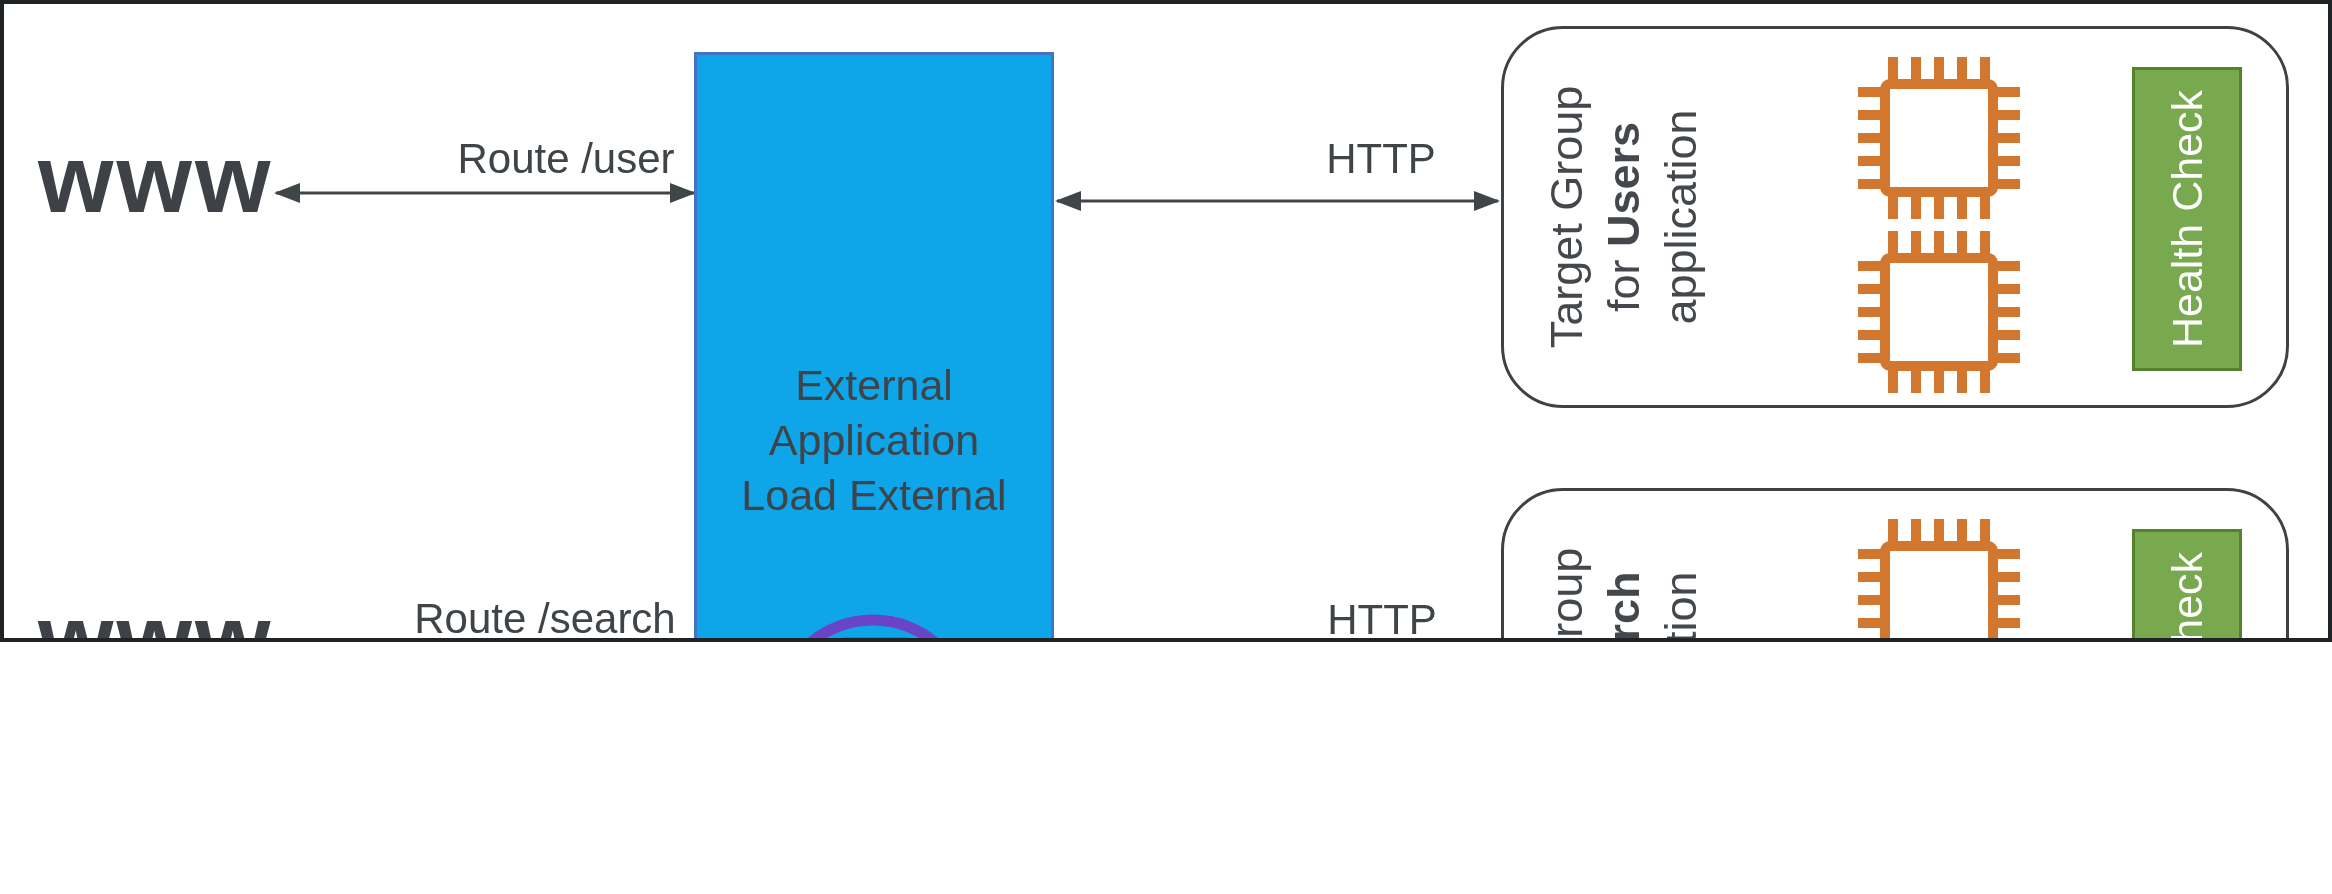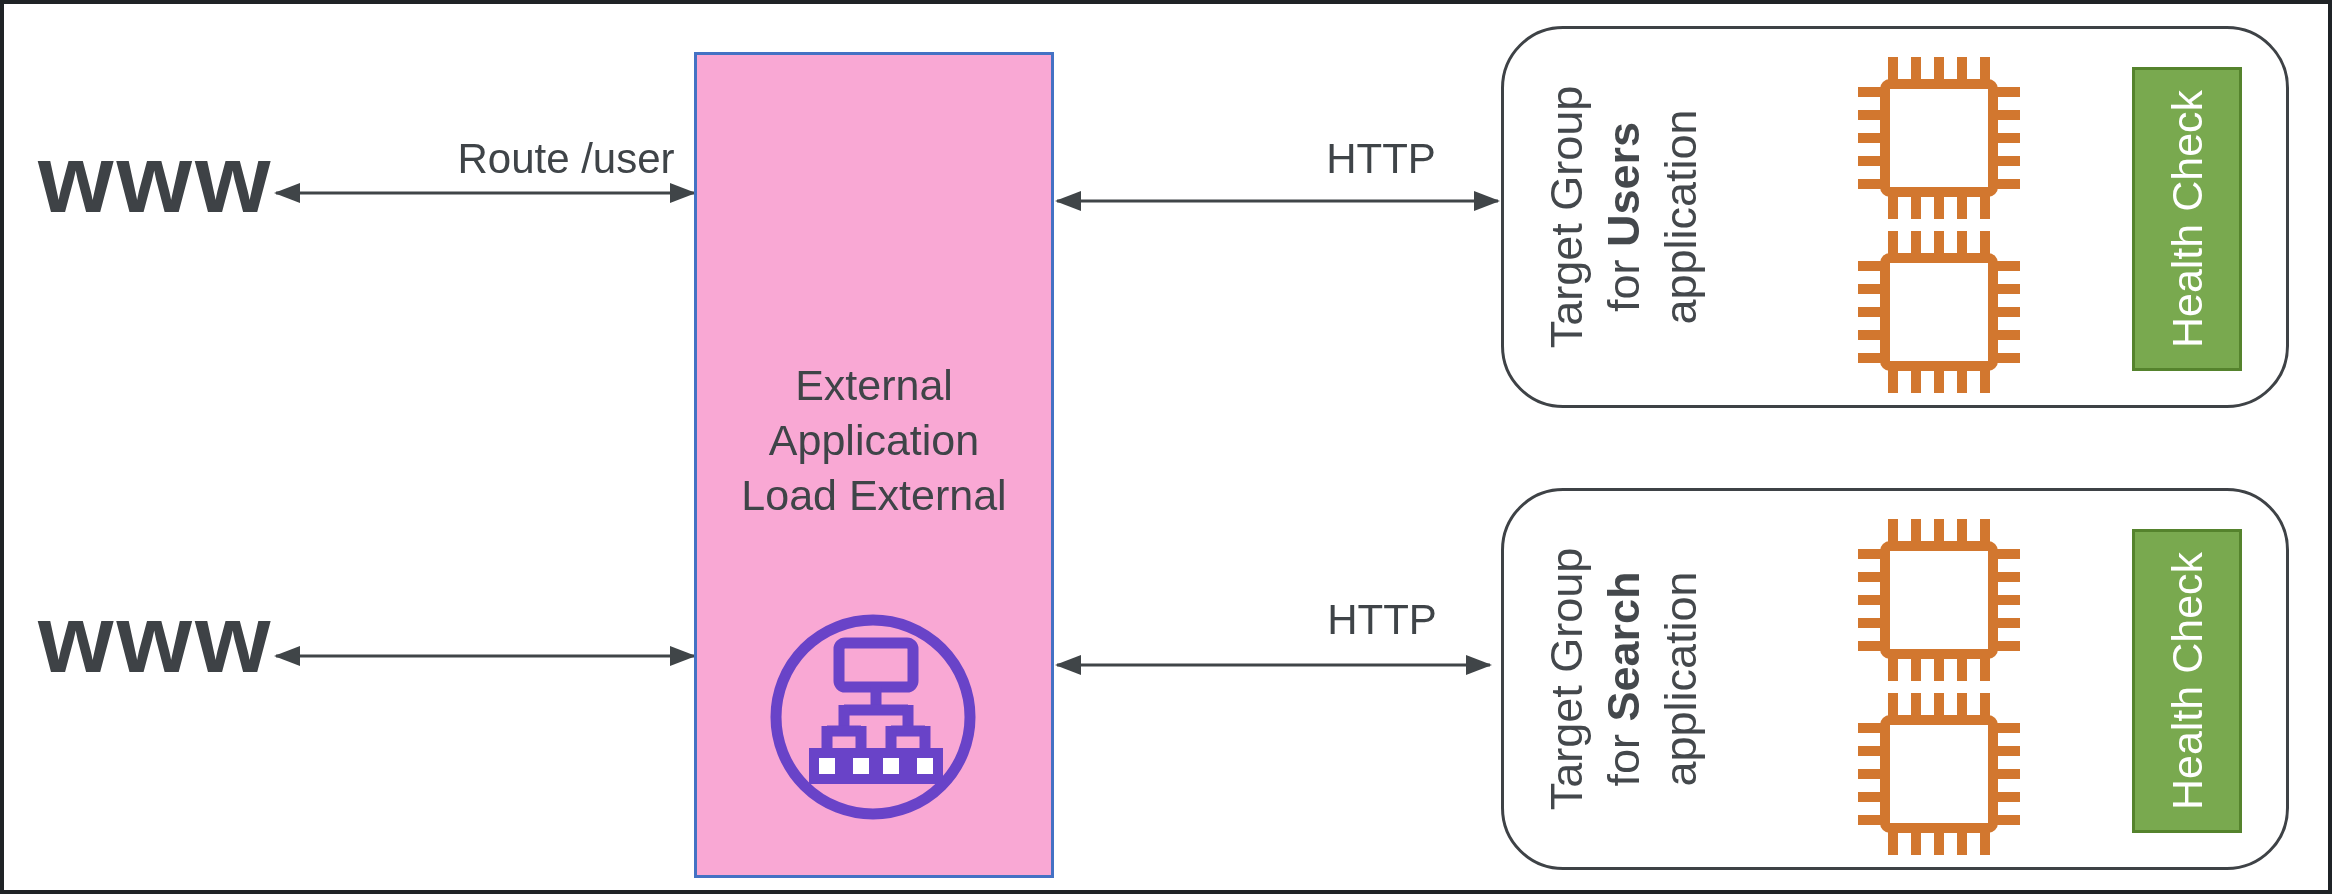--- a/index.html
+++ b/index.html
@@ -1,36 +1,36 @@
 <!DOCTYPE html>
 <html><head>
 <meta charset="utf-8">
 <style>
   html,body{margin:0;padding:0;background:#ffffff;}
   #canvas{
-    position:relative;width:2332px;height:894px;background:#fff;
+    position:relative;width:2332px;height:642px;background:#fff;
     border:4px solid #1f2326;box-sizing:border-box;overflow:hidden;
     font-family:"Liberation Sans",sans-serif;color:#3f4448;
   }
   .arrows{position:absolute;left:0;top:0;pointer-events:none;}
 
   .www{position:absolute;font-size:97px;line-height:97px;font-weight:700;
        letter-spacing:3px;color:#3e4246;white-space:nowrap;}
   .www.top{left:34px;top:126px;}
   .www.bottom{left:34px;top:586px;}
 
   .edge-label{position:absolute;font-size:42px;line-height:46px;color:#3f4448;
               transform:translateX(-50%);white-space:nowrap;}
   #route-user{left:562px;top:132px;}
   #route-search{left:541px;top:592px;}
   #http-top{left:1377px;top:132px;}
   #http-bottom{left:1378px;top:593px;}
 
   .alb-box{position:absolute;left:690px;top:48px;width:360px;height:826px;
-           border:3px solid #4472c4;box-sizing:border-box;background:#f9a8d4;}
+           border:3px solid #4472c4;box-sizing:border-box;background:#0ea5e9;}
   .alb-title{position:absolute;left:0;right:0;top:303px;text-align:center;
              font-size:43px;line-height:55px;color:#3f4448;}
   .alb-icon{position:absolute;left:70px;top:554px;}
 
   .tg{position:absolute;left:1497px;width:788px;height:382px;background:#fff;
       border:3px solid #3e4246;border-radius:62px;box-sizing:border-box;}
   #tg-users{top:22px;}
   #tg-search{top:484px;}
 
   .tg-label{position:absolute;left:16px;top:0;width:206px;height:100%;}
@@ -78,20 +78,21 @@
     <line x1="272" y1="189" x2="690" y2="189" stroke="#404548" stroke-width="3" marker-start="url(#ah)" marker-end="url(#ah)"></line>
     <line x1="1053" y1="197" x2="1494" y2="197" stroke="#404548" stroke-width="3" marker-start="url(#ah)" marker-end="url(#ah)"></line>
     <line x1="272" y1="652" x2="690" y2="652" stroke="#404548" stroke-width="3" marker-start="url(#ah)" marker-end="url(#ah)"></line>
     <line x1="1053" y1="661" x2="1486" y2="661" stroke="#404548" stroke-width="3" marker-start="url(#ah)" marker-end="url(#ah)"></line>
   </svg>
 
   <div class="www top">www</div>
   <div class="www bottom">www</div>
 
   <div id="route-user" class="edge-label">Route /user</div>
+  <div id="route-search" class="edge-label">Route /search</div>
   <div id="http-top" class="edge-label">HTTP</div>
   <div id="http-bottom" class="edge-label">HTTP</div>
 
   <div class="alb-box">
     <div class="alb-title">
       <div>External</div>
       <div>Application</div>
       <div>Load External</div>
     </div>
     <svg class="alb-icon" width="212" height="212" viewBox="0 0 212 212">

